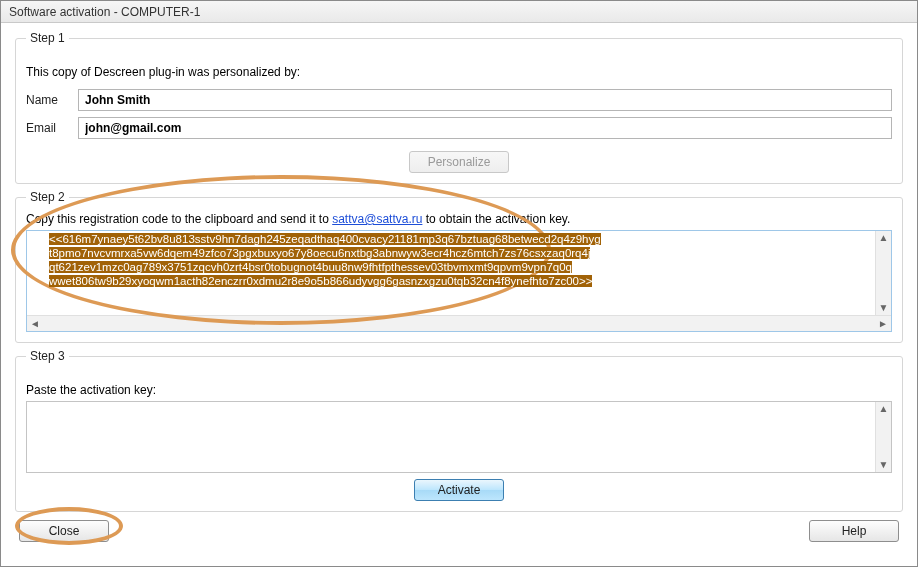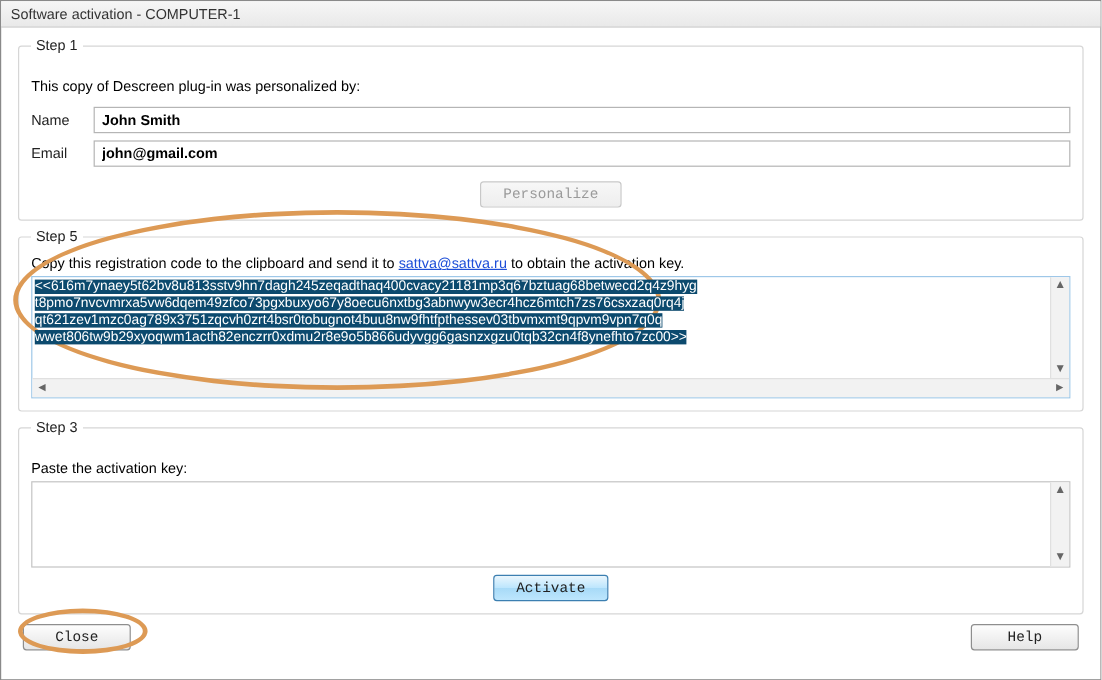--- a/index.html
+++ b/index.html
@@ -62,21 +62,21 @@
     background: #fff;
     font-weight: bold;
   }
   .btn {
     height: 22px;
     min-width: 90px;
     padding: 0 18px;
     border: 1px solid #8e8e8e;
     background: linear-gradient(#fdfdfd, #e6e6e6);
     border-radius: 3px;
-    font-family: Liberation Mono, monospace; font-size: 12px;
+    font-family: Liberation Sans, sans-serif; font-size: 12px;
     color: #222;
     cursor: pointer;
   }
   .btn:disabled {
     color: #9a9a9a;
     border-color: #c8c8c8;
     background: linear-gradient(#f7f7f7, #eeeeee);
     cursor: default;
   }
   .btn.primary {
@@ -96,23 +96,24 @@
   }
   .codebox {
     flex: 1;
     overflow: hidden;
     padding: 1px 2px;
     font-family: inherit; font-size: 11.5px;
     line-height: 14px;
     position: relative;
   }
   .codebox .sel {
-    background: #0c4a6e;
+    background: #a16207;
     color: #ffffff;
     white-space: pre-wrap;
+    margin-left: 20px;
   }
   .h-scroll {
     height: 16px;
     border-top: 1px solid #e0e0e0;
     background: #f2f2f2;
     display: flex; align-items: center; justify-content: space-between;
     padding: 0 2px;
   }
   .h-scroll .arrow {
     width: 12px; height: 12px;
@@ -173,21 +174,21 @@
           <span class="lbl">Email</span>
           <input class="text-input" type="text" value="john@gmail.com" style="">
         </div>
         <div class="center-row">
           <button class="btn" disabled="">Personalize</button>
         </div>
       </div>
     </fieldset>
 
     <fieldset class="step">
-      <legend>Step 5</legend>
+      <legend>Step 2</legend>
       <p class="step2-instr">
         <span>Copy this registration code to the clipboard and send it to </span><a href="#">sattva@sattva.ru</a><span> to obtain the activation key.</span>
       </p>
       <div class="codebox-wrap">
         <div class="codebox-outer">
           <div class="codebox">
             <span class="sel">&lt;&lt;616m7ynaey5t62bv8u813sstv9hn7dagh245zeqadthaq400cvacy21181mp3q67bztuag68betwecd2q4z9hyg</span><br>
             <span class="sel">t8pmo7nvcvmrxa5vw6dqem49zfco73pgxbuxyo67y8oecu6nxtbg3abnwyw3ecr4hcz6mtch7zs76csxzaq0rq4j</span><br>
             <span class="sel">qt621zev1mzc0ag789x3751zqcvh0zrt4bsr0tobugnot4buu8nw9fhtfpthessev03tbvmxmt9qpvm9vpn7q0q</span><br>
             <span class="sel">wwet806tw9b29xyoqwm1acth82enczrr0xdmu2r8e9o5b866udyvgg6gasnzxgzu0tqb32cn4f8ynefhto7zc00&gt;&gt;</span>

